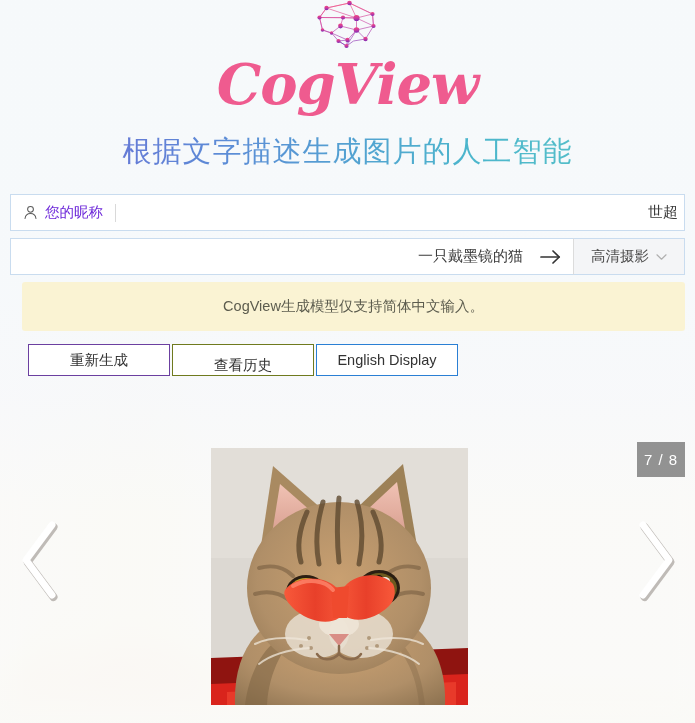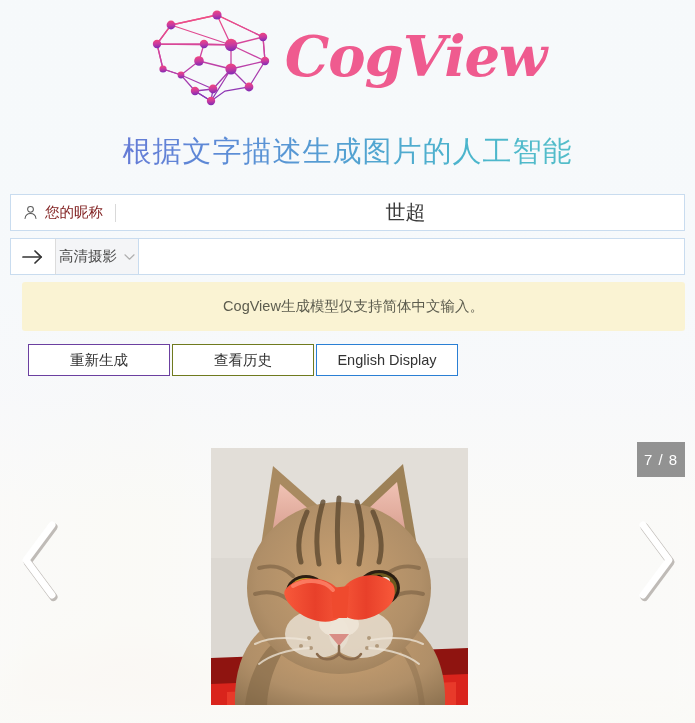--- a/index.html
+++ b/index.html
@@ -40,20 +40,21 @@
 
   
   #header {
     position: relative;
     z-index: 2;
     height: 118px;
     display: flex;
     align-items: center;
     justify-content: center;
     gap: 6px;
+    flex-direction: column;
   }
   #logo-mark { width: 130px; height: 100px; display:block; }
   #logo-word {
     font-family: "DejaVu Serif", "Liberation Serif", serif;
     font-size: 56px;
     font-style: italic;
     font-weight: 700;
     color: #ef5b8f;
     letter-spacing: -1px;
     line-height: 1;
@@ -88,55 +89,55 @@
     background: #ffffff;
     border: 1px solid #c9dcef;
     height: 37px;
     margin-bottom: 7px;
   }
   .field .affix {
     display: flex;
     align-items: center;
     gap: 7px;
     padding: 0 11px 0 12px;
-    color: #7f1d1d;
+    color: #6d28d9;
     font-size: 14.5px;
     white-space: nowrap;
   }
   .field .affix .sep {
     display: inline-block;
     width: 1px;
     height: 18px;
     background: #d9d9d9;
     margin-left: 5px;
   }
   .field .inputbox {
     flex: 1;
     border: none;
     outline: none;
     font-family: inherit;
-    font-size: 20px;
+    font-size: 15px;
     color: #3a3a3a;
-    text-align: center;
+    text-align: right;
     background: transparent;
     padding: 0 6px;
   }
   .field .inputbox::placeholder { color: #b9b9b9; }
 
   #send-arrow {
     width: 44px;
     display: flex;
     align-items: center;
     justify-content: center;
     cursor: pointer;
     background: transparent;
     border: none;
   }
   #kind-select {
-    width: 84px;
+    width: 112px;
     border-left: 1px solid #dcdcdc;
     background: #f4f5f7;
     display: flex;
     align-items: center;
     justify-content: center;
     gap: 7px;
     font-size: 14.5px;
     color: #4d4d4d;
     cursor: pointer;
     margin: -1px -1px -1px 0;
@@ -302,20 +303,21 @@
         <circle cx="8" cy="4.6" r="3.1" fill="none" stroke="#5a5a5a" stroke-width="1.1"></circle>
         <path d="M2.2 14.4 C2.6 10.4 5.1 9 8 9 C10.9 9 13.4 10.4 13.8 14.4" fill="none" stroke="#5a5a5a" stroke-width="1.1" stroke-linecap="round"></path>
       </svg>
       <span>您的昵称</span>
       <span class="sep"></span>
     </div>
     <input class="inputbox" type="text" value="世超" placeholder="您的昵称" style="">
   </div>
 
   <div class="field">
+    <input class="inputbox" type="text" value="一只戴墨镜的猫" placeholder="图片描述" style="">
     <button id="send-arrow">
       <svg width="24" height="18" viewBox="0 0 24 18">
         <path d="M2 9 H20" stroke="#333" stroke-width="1.7" stroke-linecap="round"></path>
         <path d="M14 3 L20.2 9 L14 15" fill="none" stroke="#333" stroke-width="1.7" stroke-linecap="round" stroke-linejoin="round"></path>
       </svg>
     </button>
     <div id="kind-select">
       <span>高清摄影</span>
       <svg width="11" height="8" viewBox="0 0 12 8">
         <path d="M1 1.6 L6 6.4 L11 1.6" fill="none" stroke="#b0b0b0" stroke-width="1.3" stroke-linecap="round" stroke-linejoin="round"></path>
@@ -326,21 +328,21 @@
 </div>
 
 <div id="notice" style="background: rgb(250, 243, 211);">
   <span>CogView生成模型仅支持简体中文输入。</span>
 </div>
 
 <div id="btnrow">
   <button class="btn" style="border-color: rgb(107, 63, 160);">
     <span>重新生成</span>
   </button>
-  <button class="btn" style="border-color: rgb(111, 122, 30);">
+  <button class="btn" style="border-color: rgb(111, 122, 30); align-items: flex-end;">
     <span>查看历史</span>
   </button>
   <button class="btn" style="border-color: rgb(42, 127, 212); align-items: center;">
     <span>English Display</span>
   </button>
 </div>
 
 <div id="gallery">
 
   <div id="counter">7 / 8</div>

